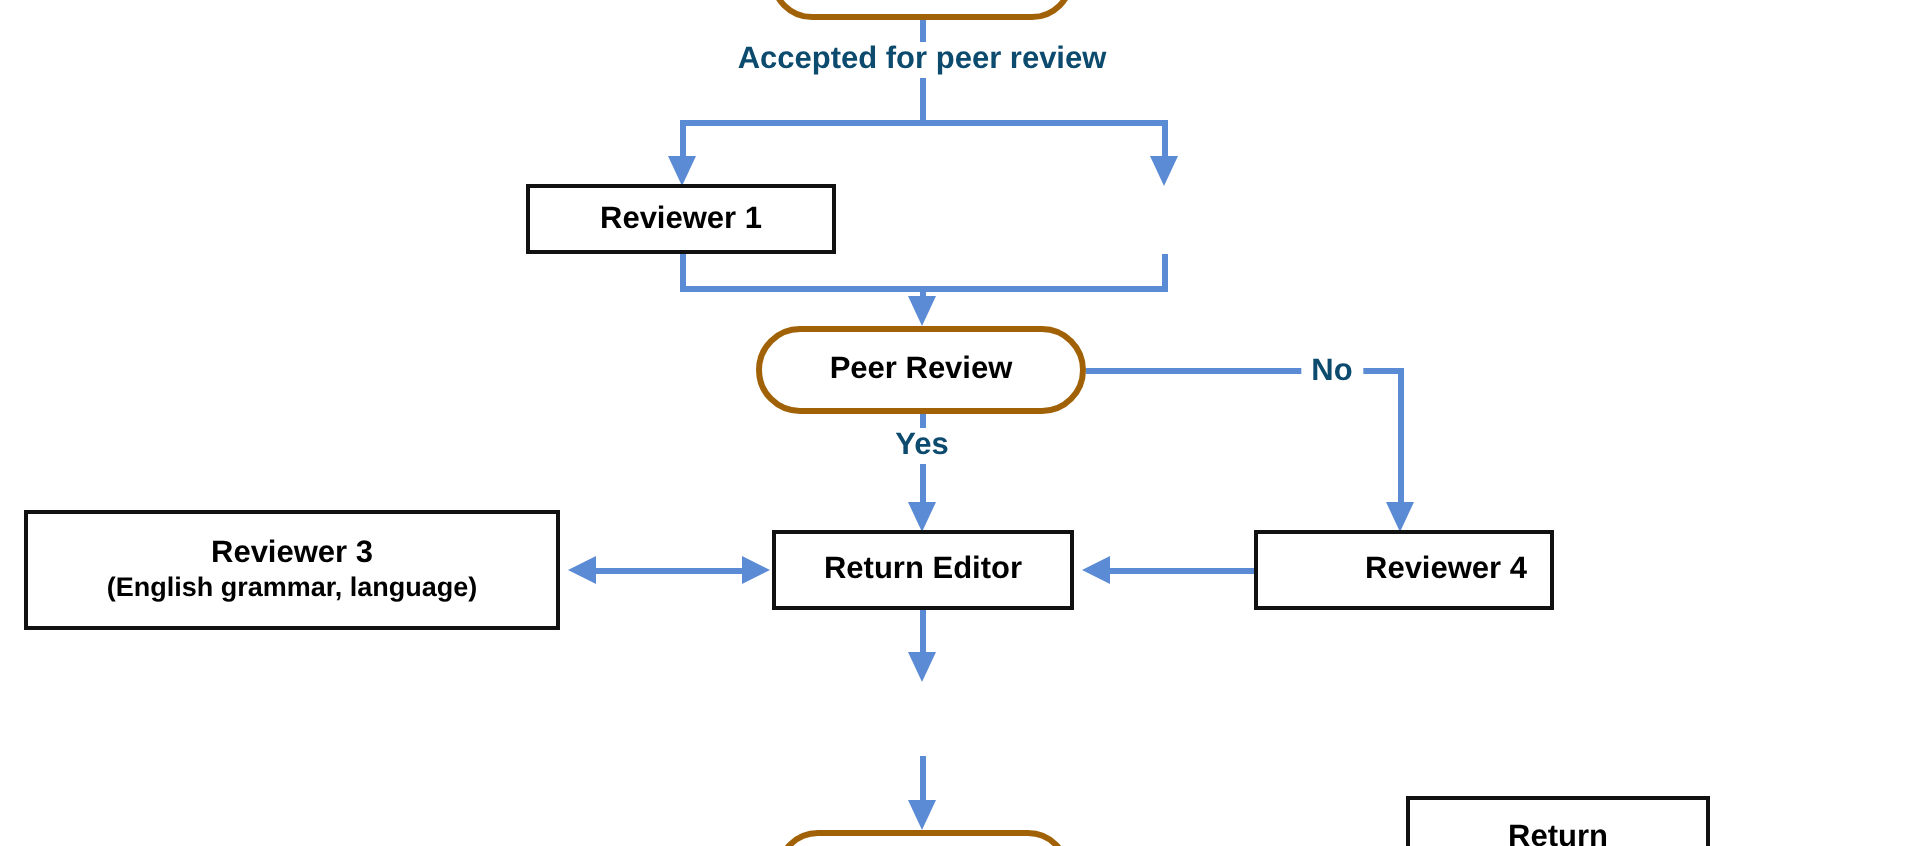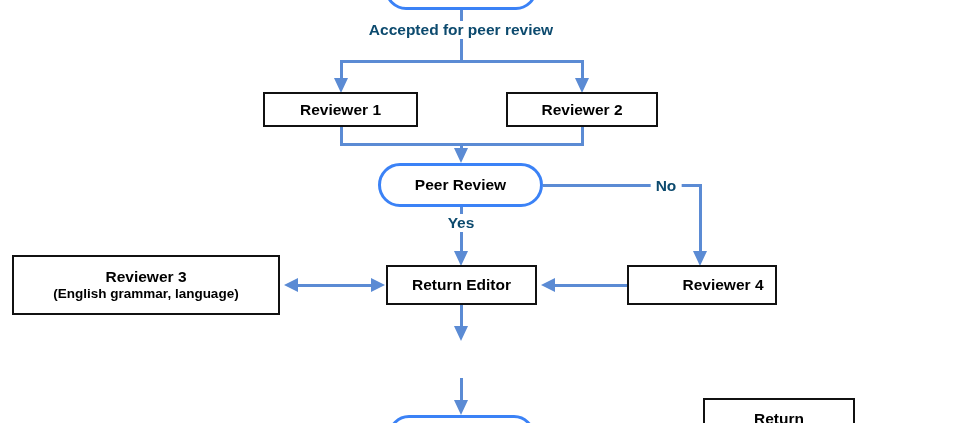--- a/index.html
+++ b/index.html
@@ -19,21 +19,21 @@
     flex-direction: column;
     align-items: center;
     justify-content: center;
     text-align: center;
     font-weight: bold;
     font-size: 15.5px;
     color: #000000;
     line-height: 1.15;
   }
   .node { border: 2.5px solid #111111; }
-  .terminal { border: 3px solid #3b82f6; border-radius: 22px; }
+  .terminal { border: 3px solid #a16207; border-radius: 22px; }
   .sublabel { font-size: 13.5px; font-weight: bold; }
   .edge { position: absolute; background: #5b8bd4; }
   .edge.h { height: 3px; }
   .edge.v { width: 3px; }
   .tri { position: absolute; width: 0; height: 0; }
   .tri.down  { border-left: 7px solid transparent; border-right: 7px solid transparent; border-top: 15px solid #5b8bd4; }
   .tri.left  { border-top: 7px solid transparent; border-bottom: 7px solid transparent; border-right: 14px solid #5b8bd4; }
   .tri.right { border-top: 7px solid transparent; border-bottom: 7px solid transparent; border-left: 14px solid #5b8bd4; }
   .edge-label {
     position: absolute;
@@ -96,23 +96,20 @@
 
   <div class="edge v" style="left:459.5px; top:378px; height:23px;"></div>
   <div class="tri down" style="left:454px; top:400px;"></div>
 
   <div class="terminal" id="top-terminal"></div>
 
   <div class="node" id="reviewer1">
     <span>Reviewer 1</span>
   </div>
 
-  <div class="node" id="reviewer2">
-    <span>Reviewer 2</span>
-  </div>
 
   <div class="terminal" id="peer-review">
     <span>Peer Review</span>
   </div>
 
   <div class="node" id="reviewer3">
     <span>Reviewer 3</span>
     <span class="sublabel">(English grammar, language)</span>
   </div>
 

